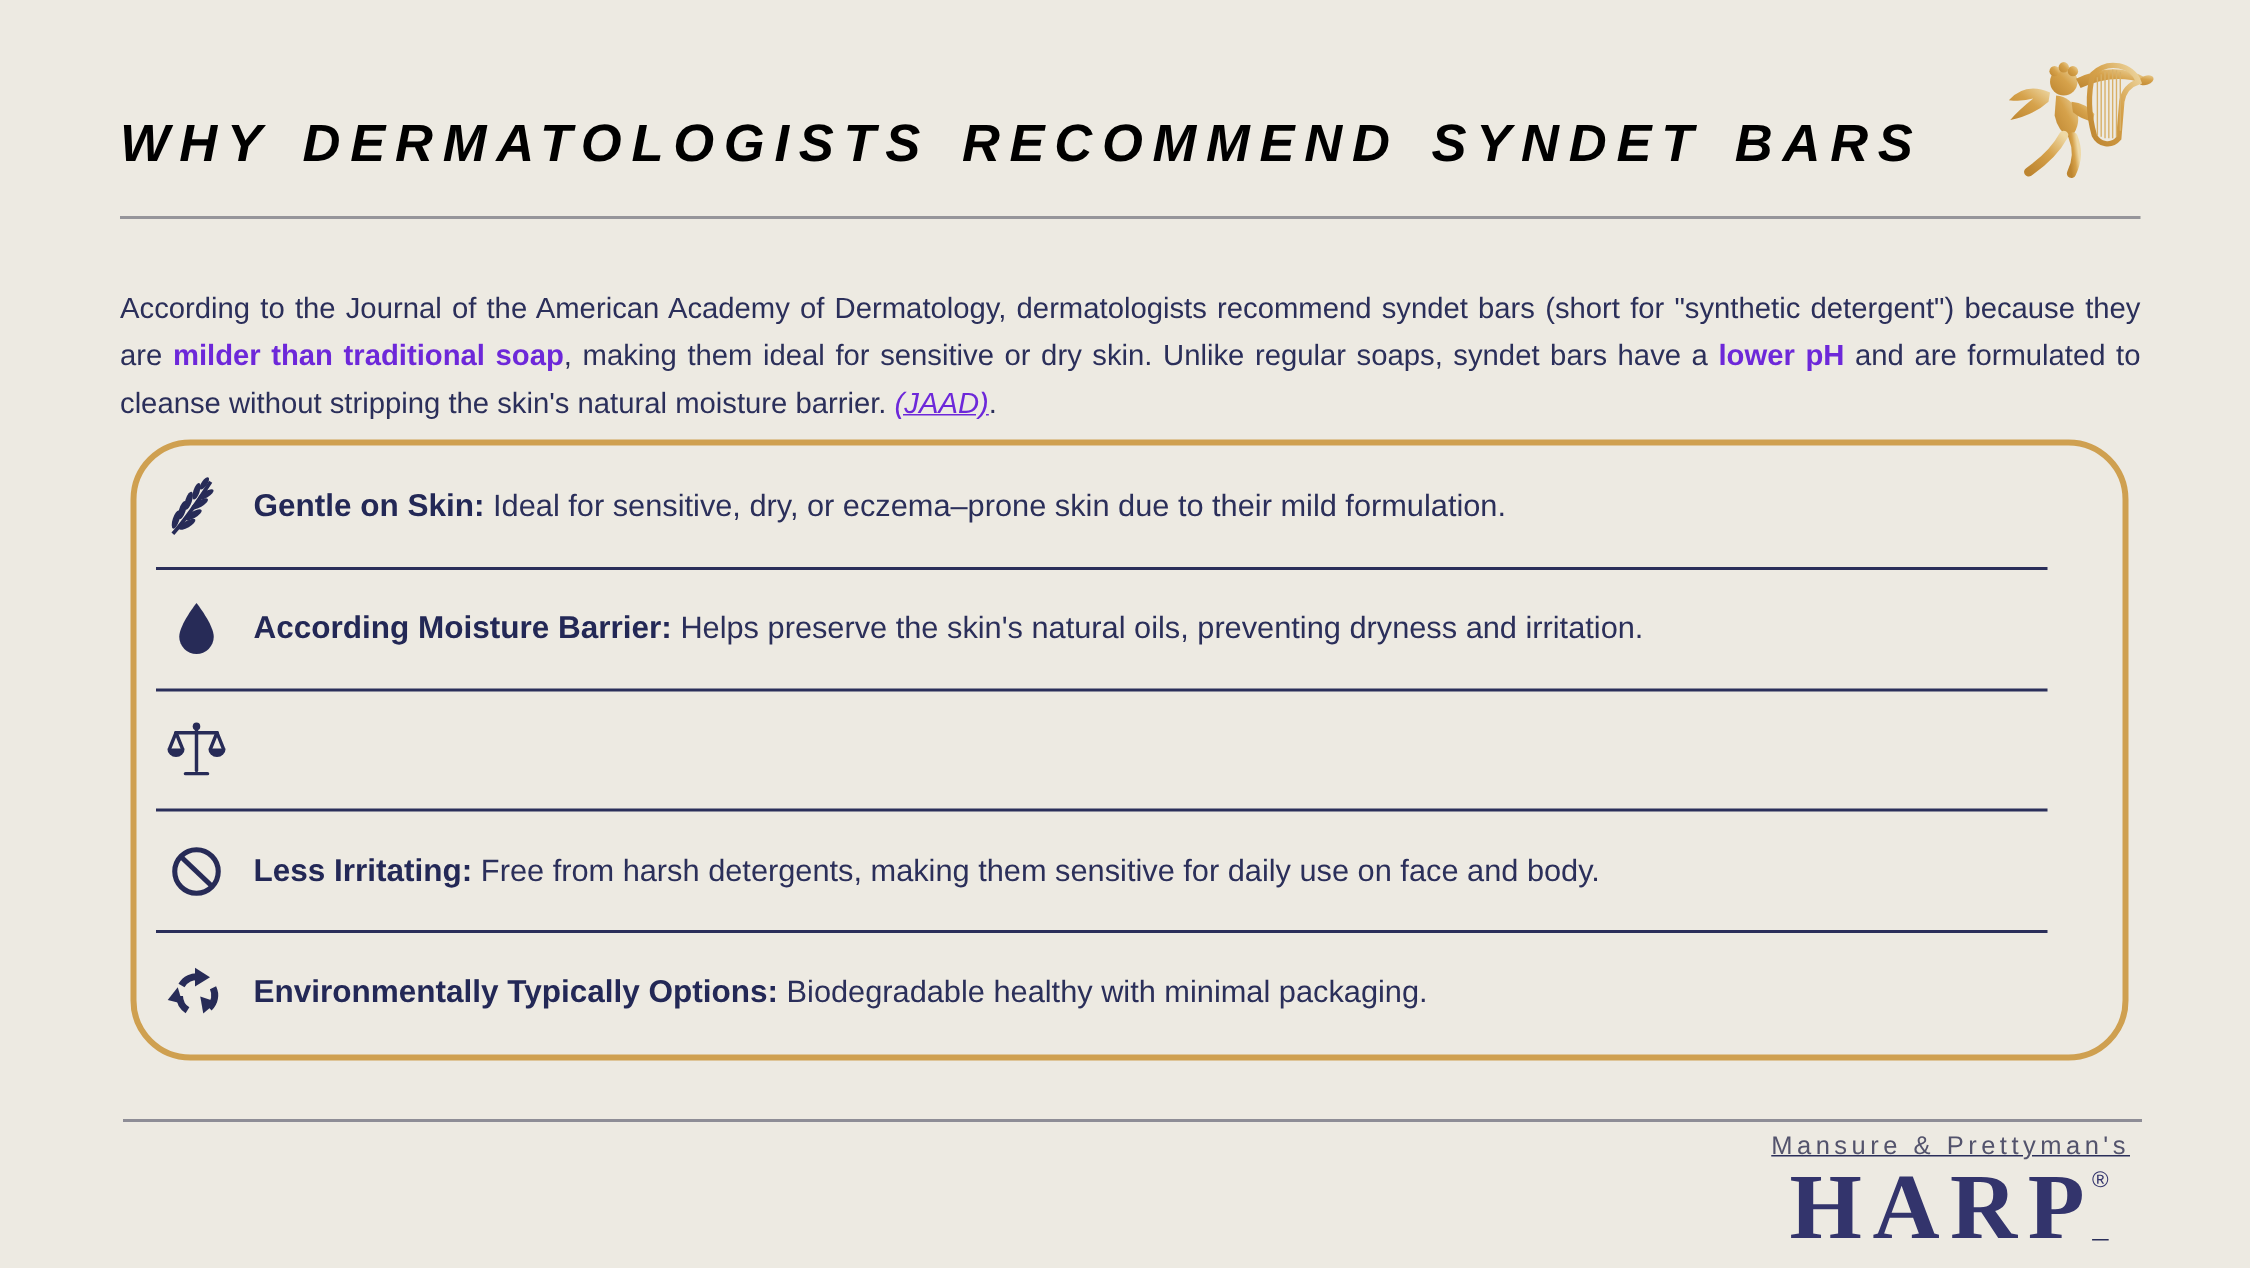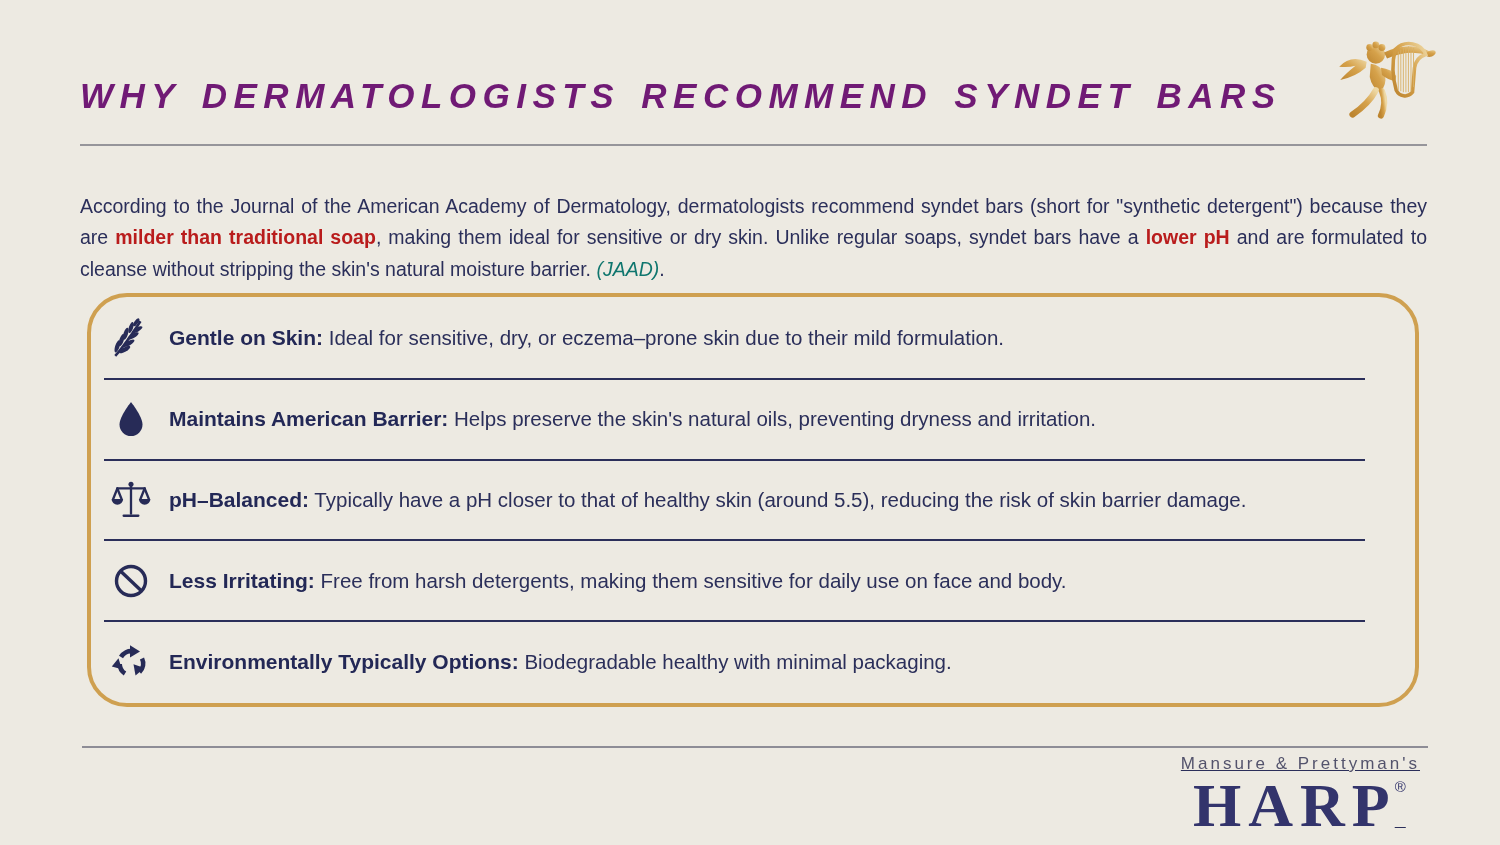--- a/index.html
+++ b/index.html
@@ -11,38 +11,38 @@
     position:relative;
     overflow:hidden;
   }
   .page{position:absolute;inset:0;}
 
   
   .title{
     position:absolute;left:80px;top:76px;
     font-size:35px;font-weight:bold;font-style:italic;
     letter-spacing:6.5px;word-spacing:5px;
-    color:#701a75;white-space:nowrap;
+    color:#000000;white-space:nowrap;
   }
   .title-rule{
     position:absolute;left:80px;right:73px;top:144px;
     border:none;border-top:2px solid #96959a;margin:0;
   }
   .cherub{position:absolute;right:60px;top:34px;width:112px;height:92px;}
 
   
   .intro{
     position:absolute;left:80px;top:171px;width:1347px;
     font-size:19.5px;line-height:31.5px;
     text-align:justify;text-align-last:left;
     color:#2b2f5a;
   }
-  .intro b{font-weight:bold;color:#b91c1c;}
+  .intro b{font-weight:bold;color:#6d28d9;}
   .jaad{
-    font-style:italic;color:#0f766e;cursor:pointer;
+    font-style:italic;text-decoration:underline;color:#6d28d9;cursor:pointer;
   }
 
   
   .feature-box{
     position:absolute;left:87px;top:293px;width:1332px;height:414px;
     border:4px solid #cfa050;border-radius:40px;
     box-sizing:border-box;
     display:flex;flex-direction:column;justify-content:center;
     padding:2px 0;
   }
@@ -158,42 +158,41 @@
       <span class="feature-text"><b>Gentle on Skin:</b><span> Ideal for sensitive, dry, or eczema–prone skin due to their mild formulation.</span></span>
     </div>
     <div class="row-divider"></div>
 
     <div class="feature-row">
       <span class="feature-icon">
         <svg viewBox="0 0 40 40" width="40" height="40">
           <path class="navy-fill" d="M20 3 C20 3 8.5 17.5 8.5 25.5 a11.5 11.5 0 0 0 23 0 C31.5 17.5 20 3 20 3 Z"></path>
         </svg>
       </span>
-      <span class="feature-text"><b>Maintains American Barrier:</b><span> Helps preserve the skin's natural oils, preventing dryness and irritation.</span></span>
+      <span class="feature-text"><b>According Moisture Barrier:</b><span> Helps preserve the skin's natural oils, preventing dryness and irritation.</span></span>
     </div>
     <div class="row-divider"></div>
 
     <div class="feature-row">
       <span class="feature-icon">
         <svg viewBox="0 0 40 40" width="42" height="42">
           <g class="navy-stroke" stroke-width="2.2" stroke-linecap="round">
             <line x1="20" y1="6" x2="20" y2="33"></line>
             <line x1="7" y1="9" x2="33" y2="9"></line>
             <line x1="7" y1="9" x2="3" y2="19"></line>
             <line x1="7" y1="9" x2="11" y2="19"></line>
             <line x1="33" y1="9" x2="29" y2="19"></line>
             <line x1="33" y1="9" x2="37" y2="19"></line>
             <line x1="13" y1="35" x2="27" y2="35"></line>
           </g>
           <circle class="navy-fill" cx="20" cy="5" r="2.4"></circle>
           <path class="navy-fill" d="M1.5 19 A5.5 5.5 0 0 0 12.5 19 Z"></path>
           <path class="navy-fill" d="M27.5 19 A5.5 5.5 0 0 0 38.5 19 Z"></path>
         </svg>
       </span>
-      <span class="feature-text"><b>pH–Balanced:</b><span> Typically have a pH closer to that of healthy skin (around 5.5), reducing the risk of skin barrier damage.</span></span>
     </div>
     <div class="row-divider"></div>
 
     <div class="feature-row">
       <span class="feature-icon">
         <svg viewBox="0 0 40 40" width="40" height="40">
           <circle class="navy-stroke" cx="20" cy="20" r="14.5" stroke-width="3.4"></circle>
           <line class="navy-stroke" x1="10" y1="10.5" x2="30" y2="29.5" stroke-width="3.4"></line>
         </svg>
       </span>

